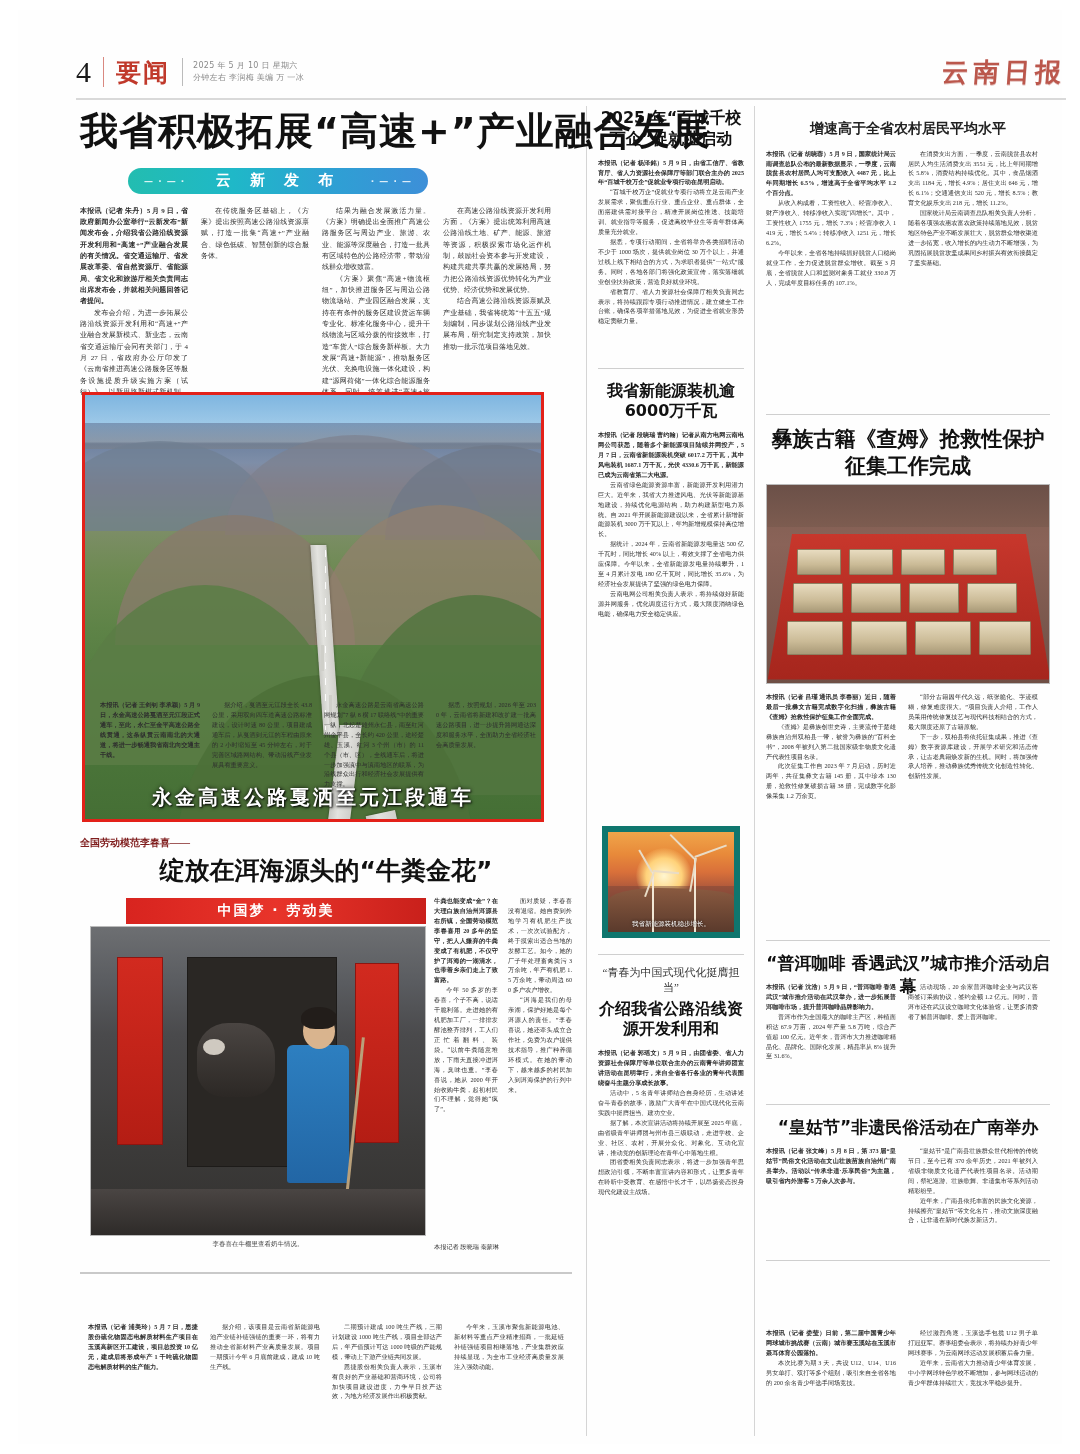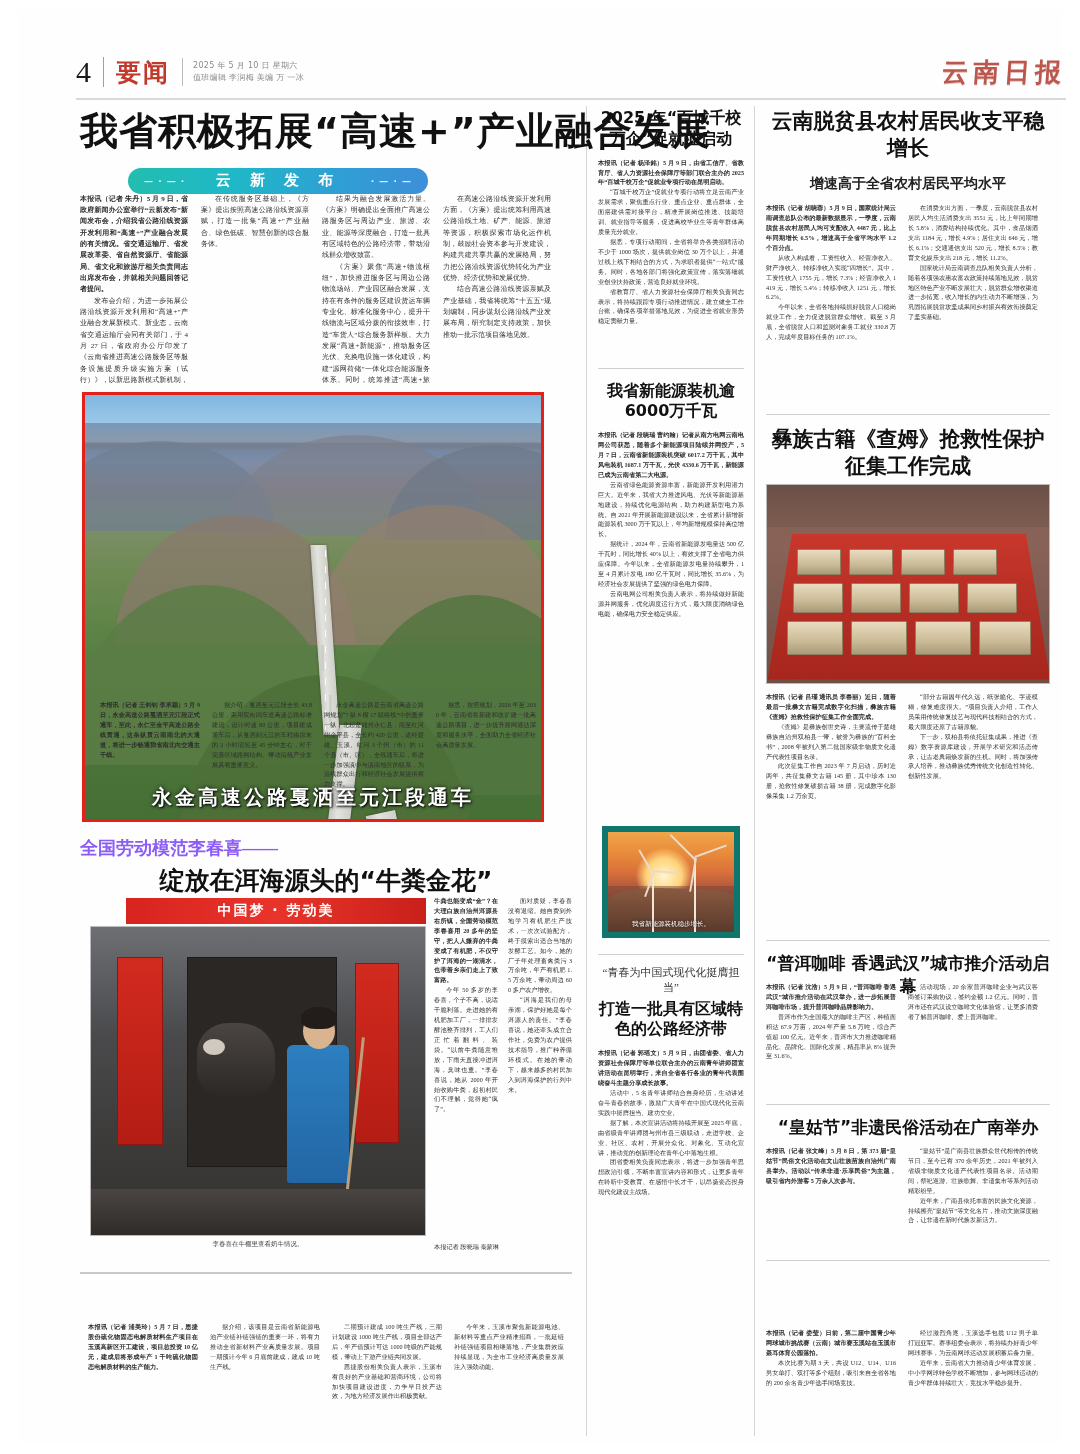--- a/index.html
+++ b/index.html
@@ -93,21 +93,21 @@
     font-size: 17px; font-weight: 700; color: #111;
     text-align: center; line-height: 1.35;
     font-family: "DejaVu Sans", sans-serif;
   }
   .subhead {
     font-size: 14px; font-weight: 700; color: #222;
     text-align: center; line-height: 1.4; margin-top: 11px;
     font-family: "Liberation Serif", serif;
   }
   .shoulder {
-    font-size: 18px; font-weight: 700; color: #8b5cf6;
+    font-size: 10px; font-weight: 700; color: #7f1d1d;
     font-family: "Liberation Serif", serif;
   }
   .kicker {
     font-size: 11px; color: #333; text-align: center;
     line-height: 1.35; font-family: "Liberation Serif", serif;
   }
 
   
   .body-col {
     font-size: 7px; line-height: 1.62; color: #2e2e2e;
@@ -265,40 +265,40 @@
 <div id="page">
 <div class="paper">
 
   <div class="masthead">
     <div class="page-num">4</div>
     <div class="vbar"></div>
     <div class="section-name">要闻</div>
     <div class="vbar2"></div>
     <div class="date-block">
       <div>2025 年 5 月 10 日  星期六</div>
-      <div>值班编辑 李润梅    美编 万 一冰</div>
+      <div>分钟左右 李润梅    美编 万 一冰</div>
     </div>
     <div class="brand">云南日报</div>
   </div>
   <div class="masthead-rule"></div>
 
   <div class="colsep" style="left:568px; top:96px; height:1330px;"></div>
   <div class="colsep" style="left:736px; top:96px; height:1330px;"></div>
 
   <div class="col" style="left:62px; top:100px; width:492px;">
 
     <h1 class="main-head">我省积极拓展“高速+”产业融合发展</h1>
 
     <div class="ribbon" style="width:300px; margin:14px 0 0 48px;">
       <span class="dashes-l">— · — ·</span>
       <span>云 新 发 布</span>
       <span class="dashes-r">· — · —</span>
     </div>
 
-    <div style="display:flex; gap:13px; margin-top:0;">
+    <div style="display:flex; gap:13px; margin-top:12px;">
       <div class="body-col" style="width:108px; height:190px;">
         <span class="lead">本报讯（记者 朱丹）5 月 9 日，省政府新闻办公室举行“云新发布”新闻发布会，介绍我省公路沿线资源开发利用和“高速+”产业融合发展的有关情况。省交通运输厅、省发展改革委、省自然资源厅、省能源局、省文化和旅游厅相关负责同志出席发布会，并就相关问题回答记者提问。</span>
         <div style="text-indent:14px;">发布会介绍，为进一步拓展公路沿线资源开发利用和“高速+”产业融合发展新模式、新业态，云南省交通运输厅会同有关部门，于 4 月 27 日，省政府办公厅印发了《云南省推进高速公路服务区等服务设施提质升级实施方案（试行）》，以新思路新模式新机制，积极推动公路沿线服务设施提质升级、产业融合发展。</div>
       </div>
       <div class="body-col" style="width:108px; height:190px;">
         <div style="text-indent:14px;">在传统服务区基础上，《方案》提出按照高速公路沿线资源禀赋，打造一批集“高速+”产业融合、绿色低碳、智慧创新的综合服务体。</div>
       </div>
       <div class="body-col" style="width:108px; height:190px;">
         <div style="text-indent:14px;">结果为融合发展激活力量。《方案》明确提出全面推广高速公路服务区与周边产业、旅游、农业、能源等深度融合，打造一批具有区域特色的公路经济带，带动沿线群众增收致富。</div>
         <div style="text-indent:14px;">《方案》聚焦“高速+物流枢纽”，加快推进服务区与周边公路物流场站、产业园区融合发展，支持在有条件的服务区建设货运车辆专业化、标准化服务中心，提升干线物流与区域分拨的衔接效率，打造“车货人”综合服务新样板。大力发展“高速+新能源”，推动服务区光伏、充换电设施一体化建设，构建“源网荷储”一体化综合能源服务体系。同时，统筹推进“高速+旅游”“高速+农业”“高速+文化”“高速+商贸”等多种模式，打造一批主题鲜明、特色突出、功能完善的品牌服务区。</div>
@@ -449,32 +449,31 @@
       <div class="blade" style="left:87px; top:26px; width:2px; height:34px; transform:rotate(10deg);"></div>
       <div class="blade" style="left:87px; top:26px; width:2px; height:34px; transform:rotate(135deg);"></div>
       <div class="blade" style="left:87px; top:26px; width:2px; height:34px; transform:rotate(250deg);"></div>
       <div class="photo-cap-sm">我省新能源装机稳步增长。</div>
     </div>
   </div>
 
   <div style="position:absolute; left:580px; top:944px; width:146px;">
     <div class="hr-thin" style="margin-bottom:10px;"></div>
     <div class="kicker">“青春为中国式现代化挺膺担当”</div>
-    <div class="head-m" style="margin-top:4px;">打造一批具有区域特色的公路经济带</div>
+    <div class="head-m" style="margin-top:4px;">介绍我省公路沿线资源开发利用和</div>
     <div class="body-col tiny" style="margin-top:8px; height:420px;">
       <span class="lead">本报讯（记者 郭瑶文）5 月 9 日，由团省委、省人力资源社会保障厅等单位联合主办的云南青年讲师团宣讲活动在昆明举行，来自全省各行各业的青年代表围绕奋斗主题分享成长故事。</span>
       <div style="text-indent:12px;">活动中，5 名青年讲师结合自身经历，生动讲述奋斗青春的故事，激励广大青年在中国式现代化云南实践中挺膺担当、建功立业。</div>
       <div style="text-indent:12px;">据了解，本次宣讲活动将持续开展至 2025 年底，由省级青年讲师团与州市县三级联动，走进学校、企业、社区、农村，开展分众化、对象化、互动化宣讲，推动党的创新理论在青年心中落地生根。</div>
       <div style="text-indent:12px;">团省委相关负责同志表示，将进一步加强青年思想政治引领，不断丰富宣讲内容和形式，让更多青年在聆听中受教育、在感悟中长才干，以昂扬姿态投身现代化建设主战场。</div>
     </div>
   </div>
 
   <div class="col" style="left:748px; top:98px; width:284px;">
 
-    <div class="head-r">云南脱贫县农村居民收支平稳增长</div>
     <div class="subhead">增速高于全省农村居民平均水平</div>
 
     <div style="display:flex; gap:12px; margin-top:10px;">
       <div class="body-col tiny" style="width:130px; height:238px;">
         <span class="lead">本报讯（记者 胡晓蓉）5 月 9 日，国家统计局云南调查总队公布的最新数据显示，一季度，云南脱贫县农村居民人均可支配收入 4487 元，比上年同期增长 6.5%，增速高于全省平均水平 1.2 个百分点。</span>
         <div style="text-indent:12px;">从收入构成看，工资性收入、经营净收入、财产净收入、转移净收入实现“四增长”。其中，工资性收入 1755 元，增长 7.3%；经营净收入 1419 元，增长 5.4%；转移净收入 1251 元，增长 6.2%。</div>
         <div style="text-indent:12px;">今年以来，全省各地持续抓好脱贫人口稳岗就业工作，全力促进脱贫群众增收。截至 3 月底，全省脱贫人口和监测对象务工就业 330.8 万人，完成年度目标任务的 107.1%。</div>
       </div>
       <div class="body-col tiny" style="width:130px; height:238px;">
         <div style="text-indent:12px;">在消费支出方面，一季度，云南脱贫县农村居民人均生活消费支出 3551 元，比上年同期增长 5.8%，消费结构持续优化。其中，食品烟酒支出 1184 元，增长 4.9%；居住支出 646 元，增长 6.1%；交通通信支出 520 元，增长 8.5%；教育文化娱乐支出 218 元，增长 11.2%。</div>

